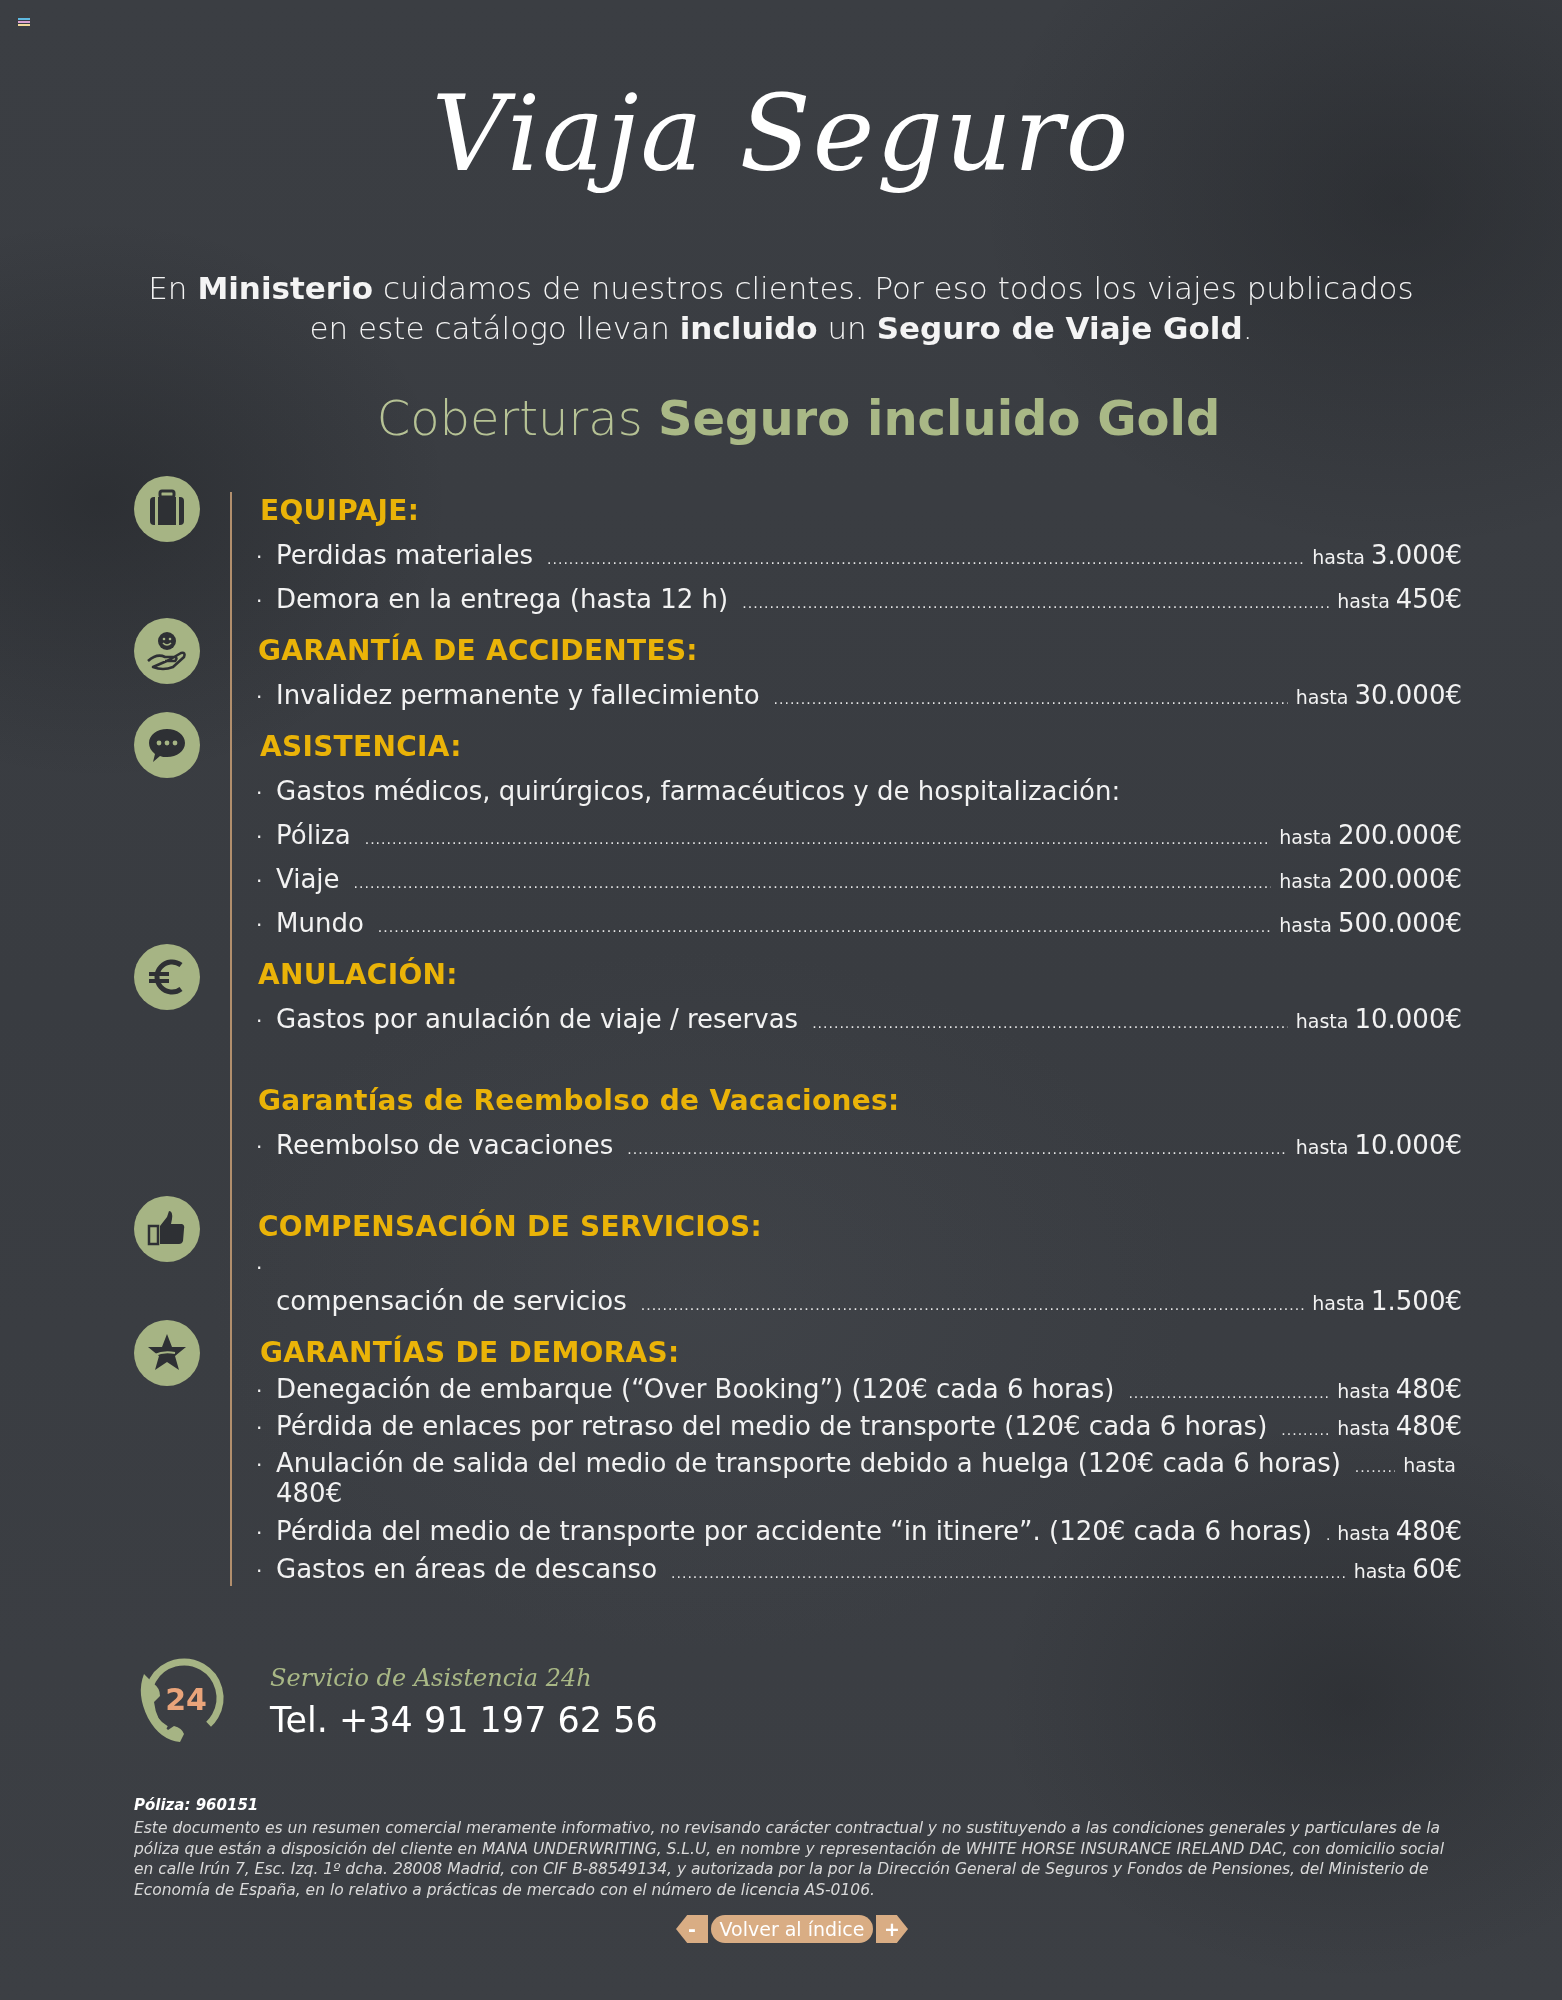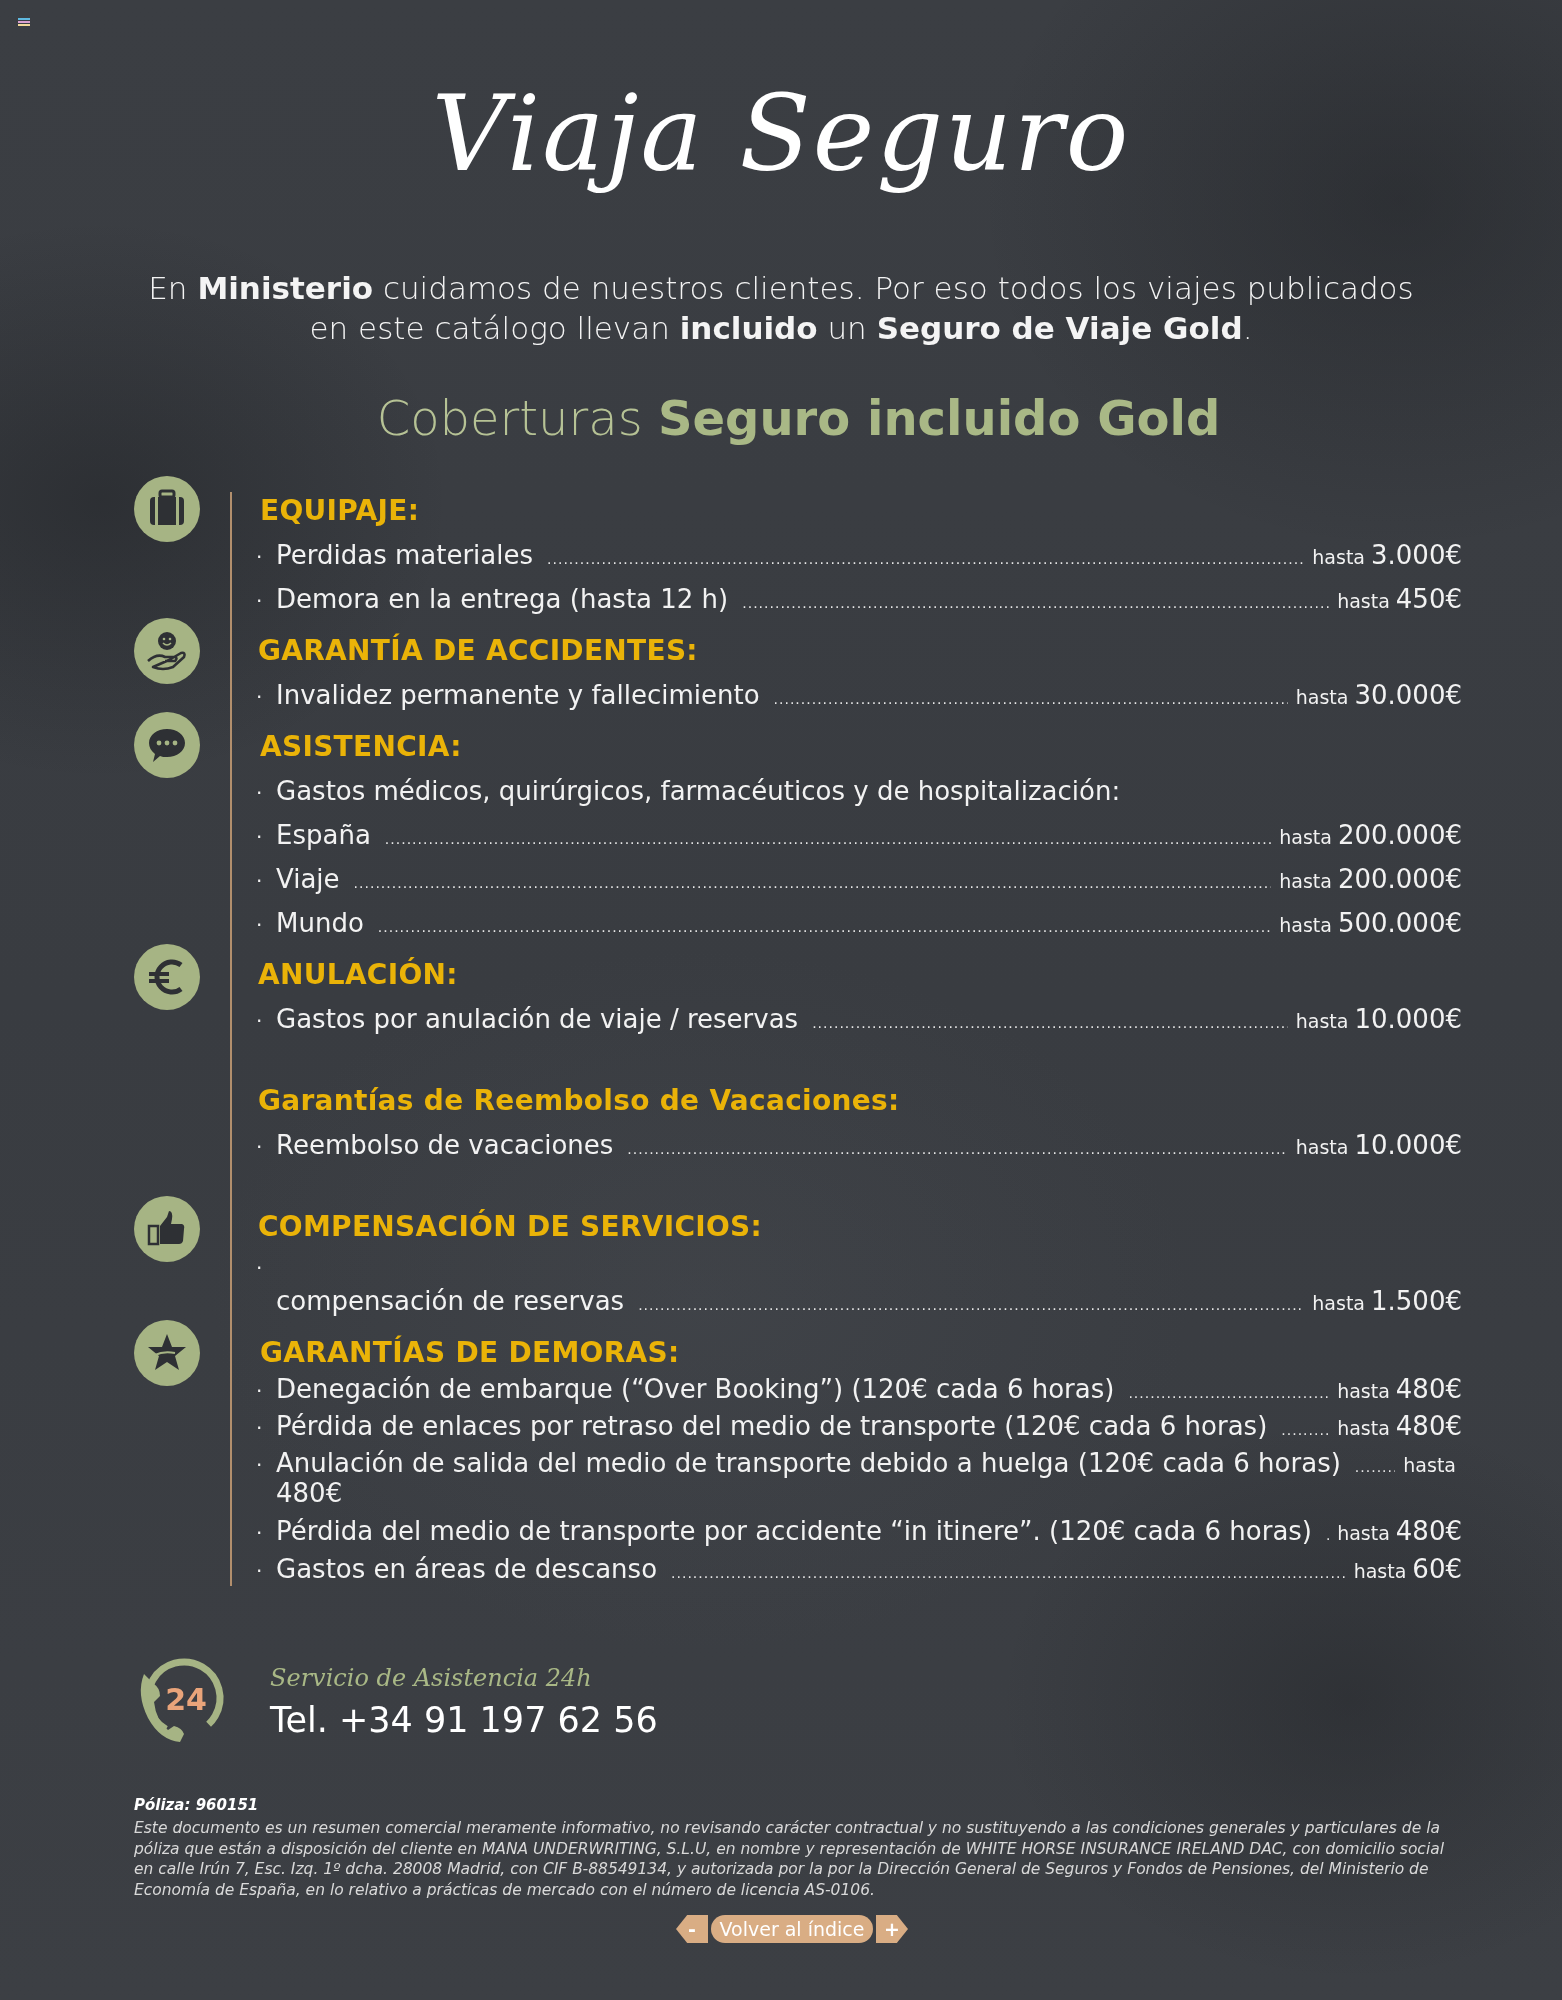--- a/index.html
+++ b/index.html
@@ -153,21 +153,21 @@
       <span class="amount">30.000€</span>
     </div>
 
   <div class="sec-head" style="top:242px;left:4px">ASISTENCIA:</div>
   <div class="item nodots" style="top:288px">
       <span class="bullet">·</span>
       <span class="label">Gastos médicos, quirúrgicos, farmacéuticos y de hospitalización:</span>
     </div>
   <div class="item" style="top:332px">
       <span class="bullet">·</span>
-      <span class="label">España</span>
+      <span class="label">Póliza</span>
       <span class="dots"></span>
       <span class="hasta">hasta</span>
       <span class="amount">200.000€</span>
     </div>
   <div class="item" style="top:376px">
       <span class="bullet">·</span>
       <span class="label">Viaje</span>
       <span class="dots"></span>
       <span class="hasta">hasta</span>
       <span class="amount">200.000€</span>
@@ -196,21 +196,21 @@
       <span class="dots"></span>
       <span class="hasta">hasta</span>
       <span class="amount">10.000€</span>
     </div>
 
   <div class="sec-head" style="top:722px;left:2px">COMPENSACIÓN DE SERVICIOS:</div>
   <div class="item nodots" style="top:768px">
       <span class="bullet">·</span>
     </div>
   <div class="item" style="top:798px;left:20px">
-      <span class="label">compensación de reservas</span>
+      <span class="label">compensación de servicios</span>
       <span class="dots"></span>
       <span class="hasta">hasta</span>
       <span class="amount">1.500€</span>
     </div>
 
   <div class="sec-head" style="top:848px;left:4px">GARANTÍAS DE DEMORAS:</div>
   <div class="item" style="top:886px">
       <span class="bullet">·</span>
       <span class="label">Denegación de embarque (“Over Booking”) (120€ cada 6 horas)</span>
       <span class="dots"></span>

